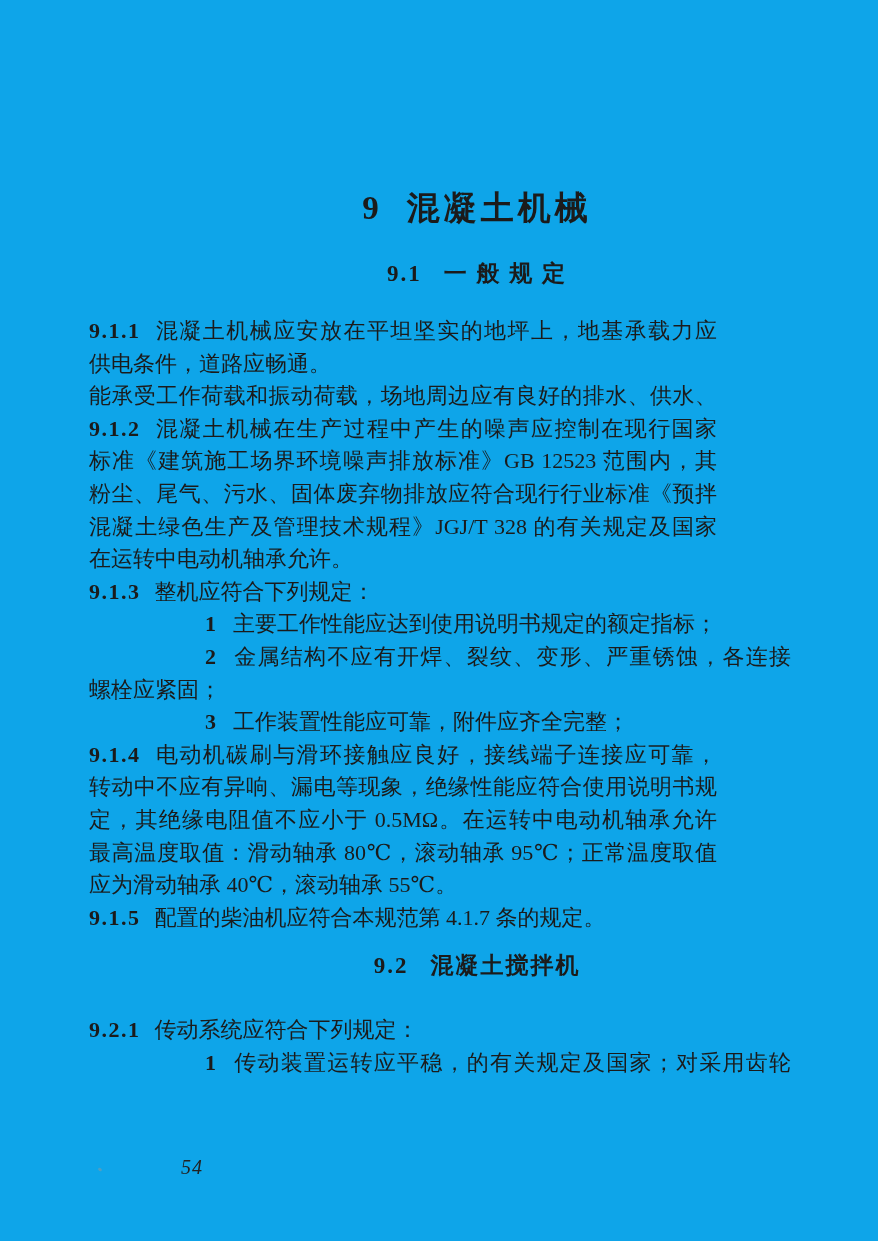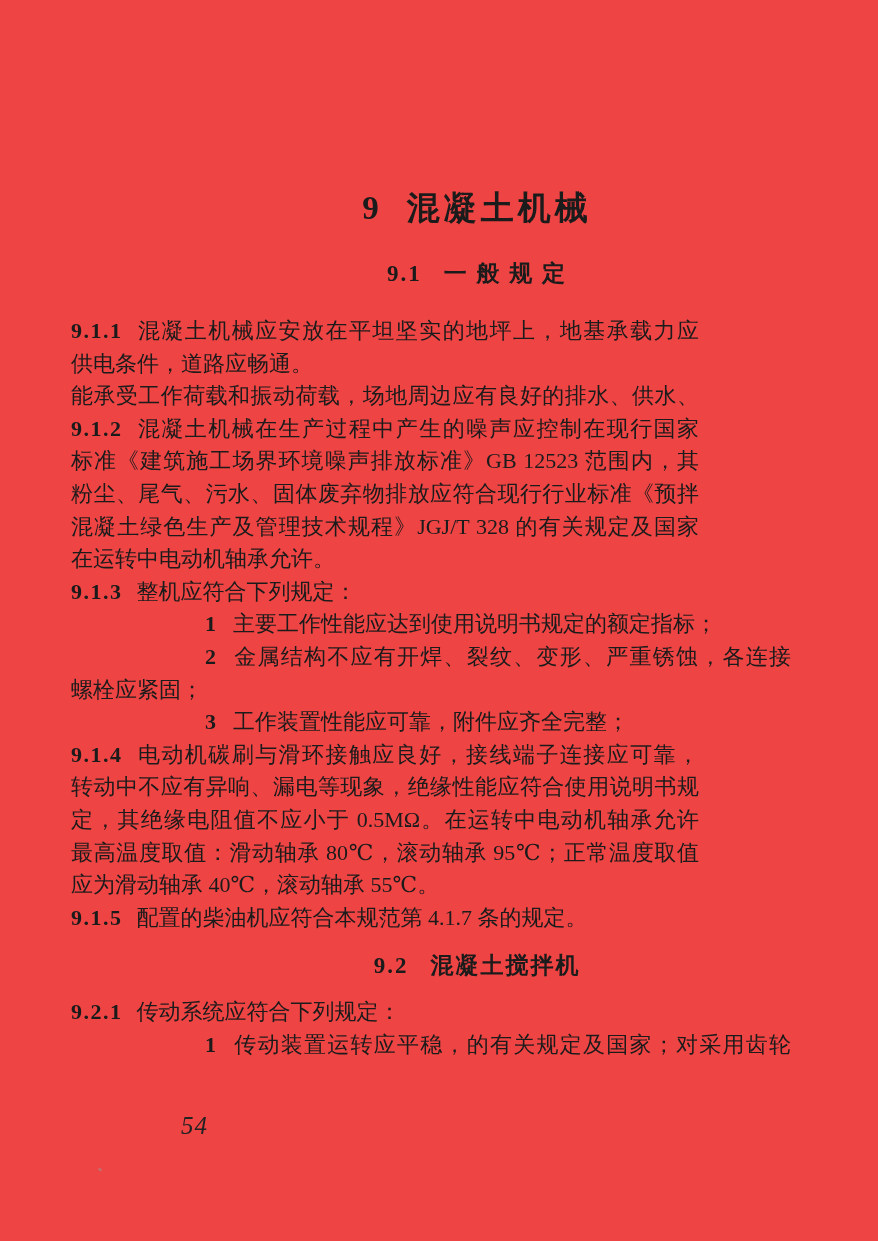--- a/index.html
+++ b/index.html
@@ -5,21 +5,21 @@
   html, body {
     margin: 0;
     padding: 0;
     background: #e8e8e8;
   }
   .page {
     position: relative;
     width: 878px;
     height: 1241px;
     margin: 0 auto;
-    background: #ef4444;
+    background: #0ea5e9;
     color: #1b1b1b;
     font-family: "Liberation Serif", "DejaVu Serif", serif;
     overflow: hidden;
   }
   
   .chapter-title {
     position: absolute;
     top: 185px;
     left: 163px;
     width: 628px;
@@ -59,24 +59,24 @@
     margin-right: 22px;
   }
   .section-heading .sec-title {
     letter-spacing: 2px;
   }
   .section-heading.first {
     margin-bottom: 25px;
   }
   .section-heading.later {
     margin-top: 15px;
-    margin-bottom: 14px;
+    margin-bottom: 32px;
   }
   .line {
-    margin-left: 71px;
+    margin-left: 89px;
     width: 628px;
     height: 32.6px;
     line-height: 32.6px;
     font-size: 22px;
     white-space: normal;
   }
   .line.fill {
     text-align: justify;
     text-align-last: justify;
   }
@@ -92,23 +92,23 @@
     font-size: 22px;
   }
   .item-num {
     font-weight: 700;
     margin-right: 17px;
     font-size: 22px;
   }
   
   .page-number {
     position: absolute;
-    top: 1112px;
+    top: 1156px;
     left: 181px;
-    font-size: 25px;
+    font-size: 20px;
     font-style: italic;
     color: #222;
     letter-spacing: 1px;
   }
   
   .speck {
     position: absolute;
     top: 1168px;
     left: 98px;
     width: 4px;

